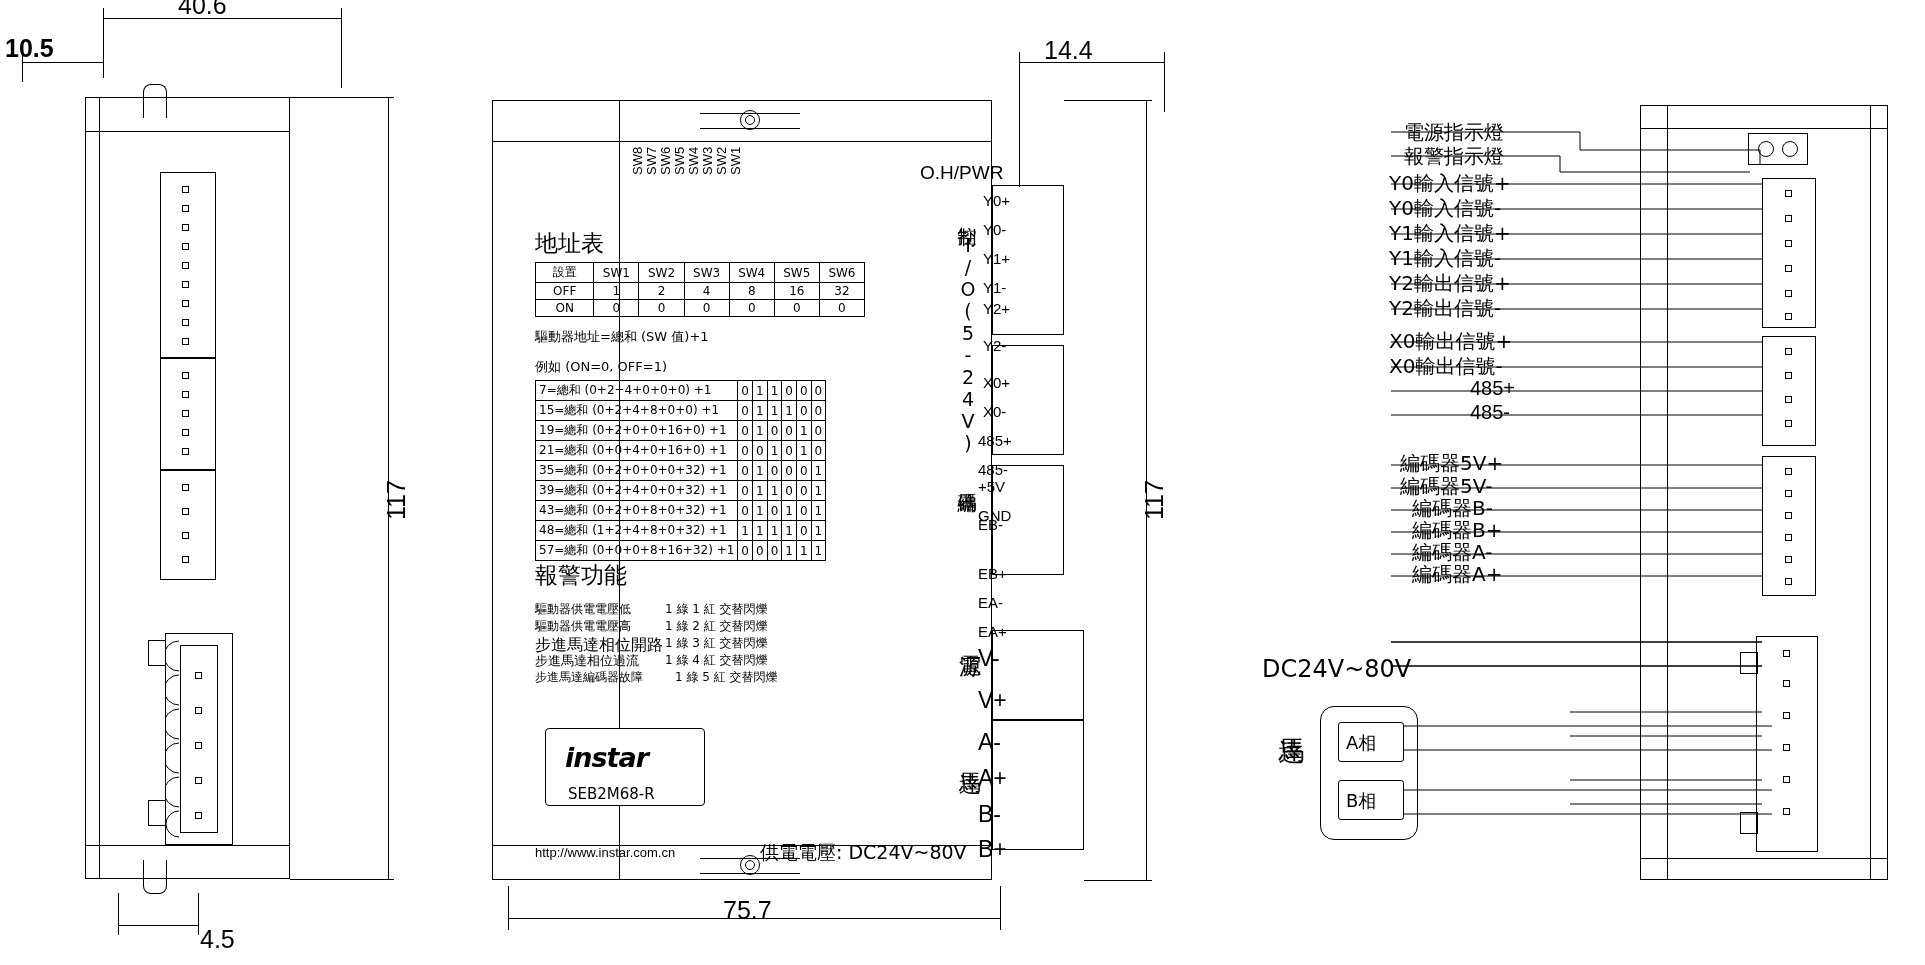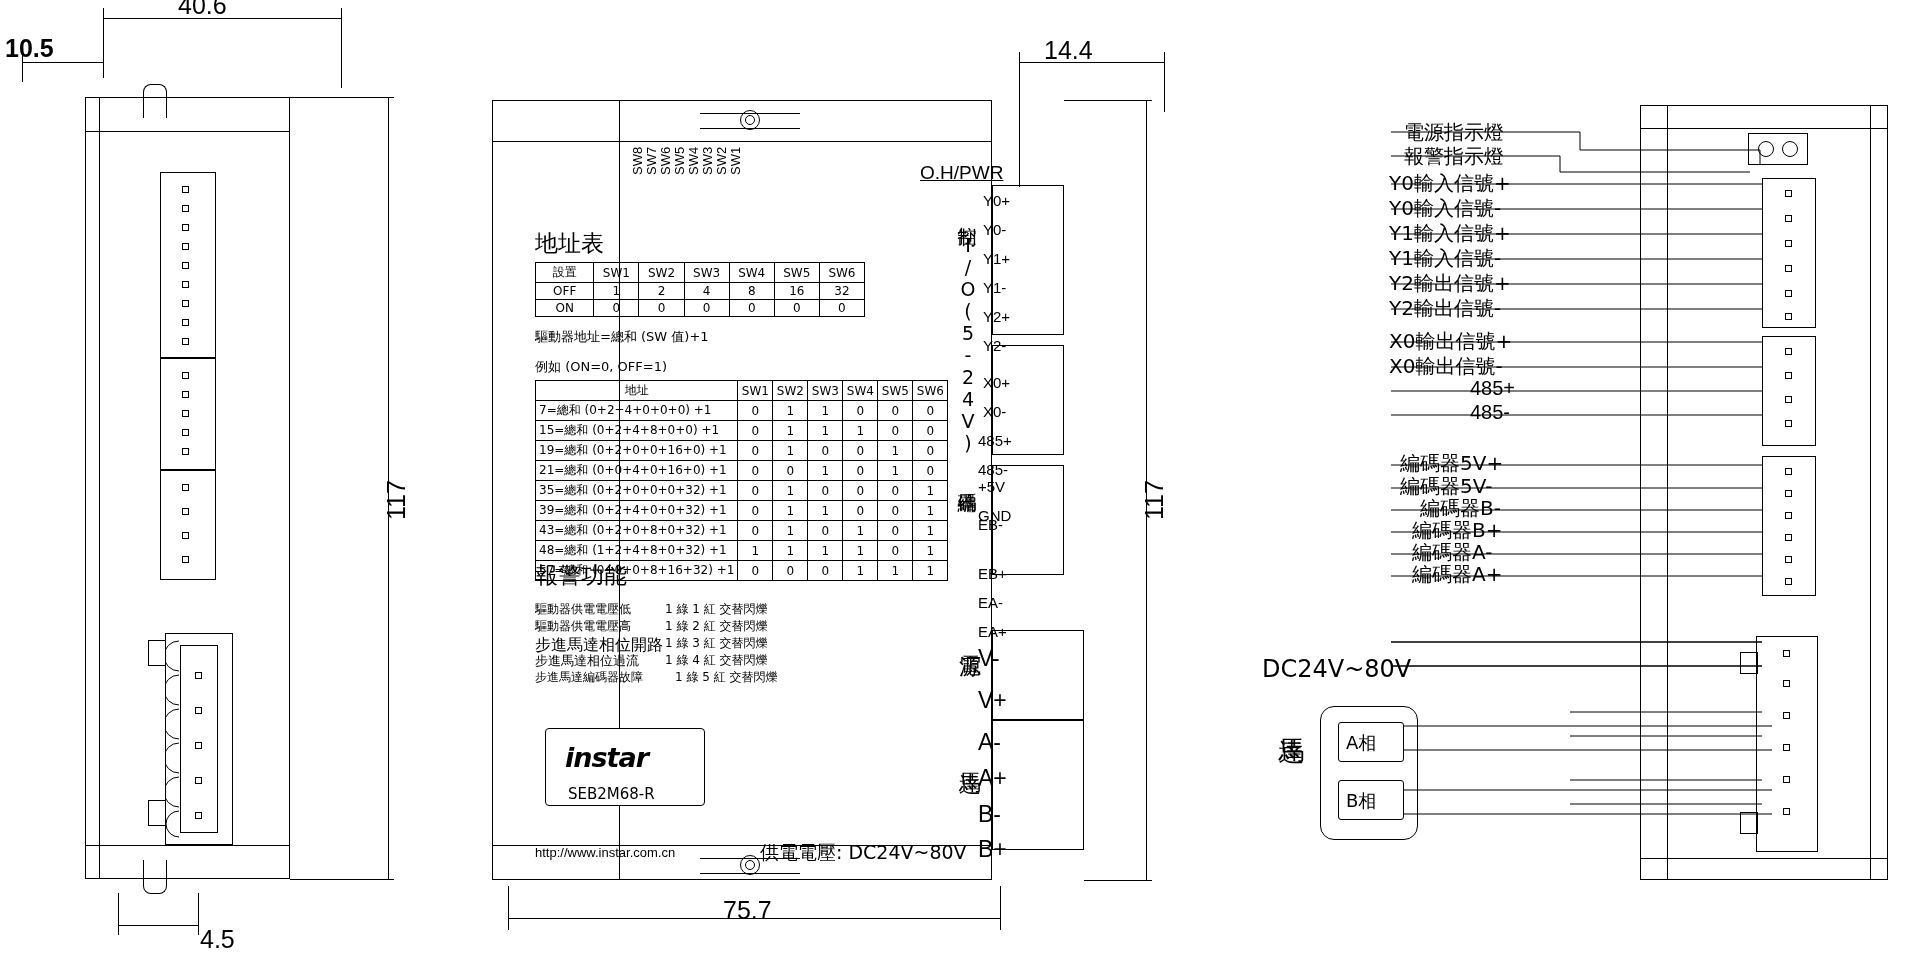--- a/index.html
+++ b/index.html
@@ -8,21 +8,21 @@
   .ln{position:absolute;background:#000;}
   .hl{height:1px;}
   .vl{width:1px;}
   .box{position:absolute;border:1px solid #000;box-sizing:border-box;}
   .lbl{position:absolute;white-space:nowrap;}
   .dim{font-size:25px;}
   .cn{font-family:"DejaVu Sans",sans-serif;}
   .tiny{font-size:11.5px;}
   .sm{font-size:13px;}
   .md{font-size:15px;}
-  .lg{font-size:19px;text-decoration:underline;}
+  .lg{font-size:19px;}
   .xl{font-size:23px;}
   .rot{transform-origin:0 0;}
   table.t{position:absolute;border-collapse:collapse;font-size:12px;font-family:"DejaVu Sans",sans-serif;}
   table.t td,table.t th{border:1px solid #000;padding:1px 3px;text-align:center;font-weight:normal;white-space:nowrap;}
   .term{position:absolute;border:1px solid #000;box-sizing:border-box;background:#fff;}
   .termdot{position:absolute;width:7px;height:7px;border:1px solid #000;box-sizing:border-box;background:#fff;}
   .screw{position:absolute;width:20px;height:20px;border:1.4px solid #000;border-radius:50%;background:#fff;box-sizing:border-box;}
   .screw:after{content:"";position:absolute;left:4px;top:4px;width:10px;height:10px;border:1.2px solid #000;border-radius:50%;box-sizing:border-box;}
   .logo{position:absolute;border:1.3px solid #000;border-radius:4px;box-sizing:border-box;background:#fff;}
   .logotext{position:absolute;font-style:italic;font-weight:bold;font-size:27px;font-family:"DejaVu Sans",sans-serif;letter-spacing:-1px;}
@@ -172,29 +172,20 @@
       <td>0</td>
     </tr>
   </tbody>
     </table>
 
   <div class="lbl cn tiny" style="left:535px;top:328px;font-size:13px;">驅動器地址=總和 (SW 值)+1</div>
   <div class="lbl cn tiny" style="left:535px;top:358px;font-size:13px;">例如 (ON=0, OFF=1)</div>
 
   <table class="t" style="left:535px;top:380px;">
     <tbody>
-        <tr>
-      <td style="width:190px">地址</td>
-      <td style="width:28px">SW1</td>
-      <td style="width:28px">SW2</td>
-      <td style="width:28px">SW3</td>
-      <td style="width:28px">SW4</td>
-      <td style="width:28px">SW5</td>
-      <td style="width:28px">SW6</td>
-    </tr>
     <tr>
       <td style="text-align:left">7=總和 (0+2+4+0+0+0) +1</td>
       <td>0</td>
       <td>1</td>
       <td>1</td>
       <td>0</td>
       <td>0</td>
       <td>0</td>
     </tr>
     <tr>
@@ -293,21 +284,21 @@
 
   <div class="vtxt" style="left:955px;top:212px;font-size:19px;">控制 I/O(5-24V)</div>
   <div class="vtxt" style="left:955px;top:478px;font-size:19px;">編碼器</div>
   <div class="vtxt" style="left:955px;top:638px;font-size:22px;">電源</div>
   <div class="vtxt" style="left:955px;top:755px;font-size:22px;">馬達</div>
 
   <div class="lbl md" style="left:983px;top:192px;">Y0+</div>
   <div class="lbl md" style="left:983px;top:221px;">Y0-</div>
   <div class="lbl md" style="left:983px;top:250px;">Y1+</div>
   <div class="lbl md" style="left:983px;top:279px;">Y1-</div>
-  <div class="lbl md" style="left:983px;top:308px;text-align:center;">Y2+</div>
+  <div class="lbl md" style="left:983px;top:300px;text-align:center;">Y2+</div>
   <div class="lbl md" style="left:983px;top:337px;">Y2-</div>
   <div class="lbl md" style="left:983px;top:374px;">X0+</div>
   <div class="lbl md" style="left:983px;top:403px;">X0-</div>
   <div class="lbl md" style="left:978px;top:432px;">485+</div>
   <div class="lbl md" style="left:978px;top:461px;">485-</div>
 
   <div class="lbl md" style="left:978px;top:478px;">+5V</div>
   <div class="lbl md" style="left:978px;top:507px;">GND</div>
   <div class="lbl md" style="left:978px;top:516px;">EB-</div>
   <div class="lbl md" style="left:978px;top:565px;">EB+</div>
@@ -395,21 +386,21 @@
   <div class="lbl cn" style="left:1389px;top:220px;font-size:20px;">Y1輸入信號+</div>
   <div class="lbl cn" style="left:1389px;top:245px;font-size:20px;">Y1輸入信號-</div>
   <div class="lbl cn" style="left:1389px;top:270px;font-size:20px;">Y2輸出信號+</div>
   <div class="lbl cn" style="left:1389px;top:295px;font-size:20px;">Y2輸出信號-</div>
   <div class="lbl cn" style="left:1389px;top:328px;font-size:20px;">X0輸出信號+</div>
   <div class="lbl cn" style="left:1389px;top:353px;font-size:20px;">X0輸出信號-</div>
   <div class="lbl" style="left:1470px;top:377px;font-size:20px;">485+</div>
   <div class="lbl" style="left:1470px;top:401px;font-size:20px;">485-</div>
   <div class="lbl cn" style="left:1400px;top:450px;font-size:20px;">編碼器5V+</div>
   <div class="lbl cn" style="left:1400px;top:473px;font-size:20px;">編碼器5V-</div>
-  <div class="lbl cn" style="left:1412px;top:495px;font-size:20px;margin-left:8px;">編碼器B-</div>
+  <div class="lbl cn" style="left:1412px;top:495px;font-size:20px;">編碼器B-</div>
   <div class="lbl cn" style="left:1412px;top:517px;font-size:20px;">編碼器B+</div>
   <div class="lbl cn" style="left:1412px;top:539px;font-size:20px;">編碼器A-</div>
   <div class="lbl cn" style="left:1412px;top:561px;font-size:20px;">編碼器A+</div>
 
   <div class="lbl cn" style="left:1262px;top:655px;font-size:24px;">DC24V~80V</div>
 
   <div class="pill" style="left:1320px;top:706px;width:98px;height:134px;"></div>
   <div class="box" style="left:1338px;top:722px;width:66px;height:40px;border-radius:3px;"></div>
   <div class="box" style="left:1338px;top:780px;width:66px;height:40px;border-radius:3px;"></div>
   <div class="lbl cn" style="left:1346px;top:731px;font-size:18px;">A相</div>

